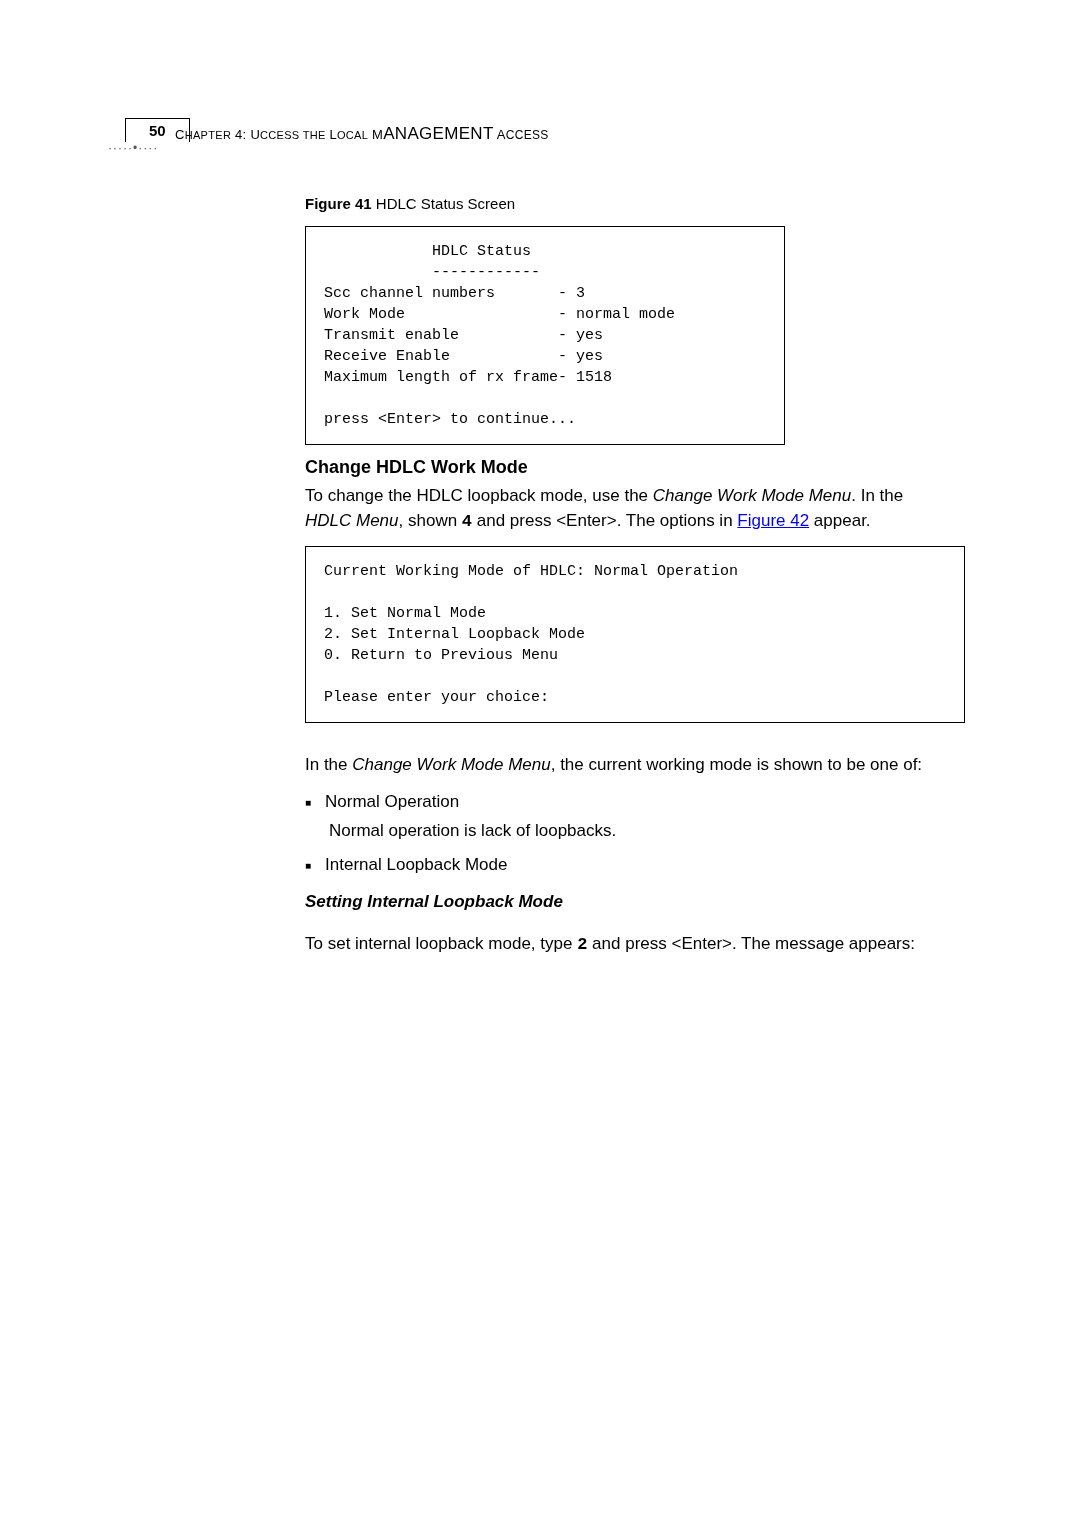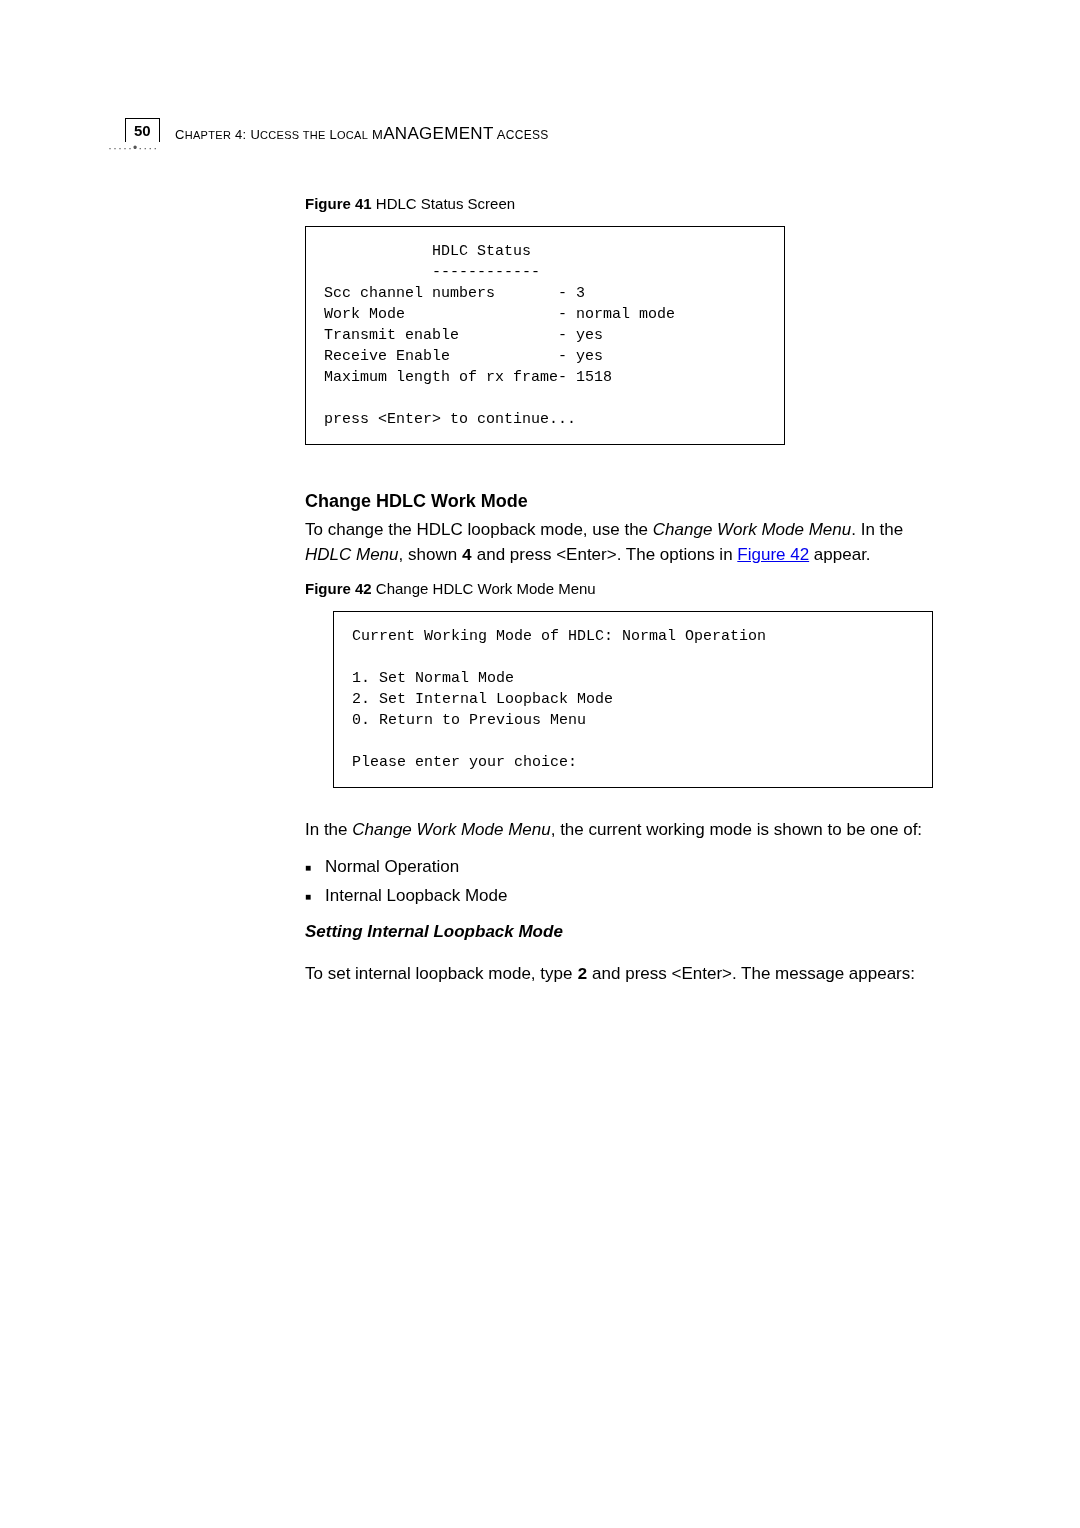--- a/index.html
+++ b/index.html
@@ -14,21 +14,21 @@
     height: 1528px;
     position: relative;
     color: #000;
   }
   .page-number-box {
     position: absolute;
     left: 125px;
     top: 118px;
     border: 1px solid #000;
     border-bottom: none;
-    padding: 3px 8px;
+    padding: 3px 23px;
     font-weight: bold;
     font-size: 15px;
   }
   .chapter-header {
     position: absolute;
     left: 175px;
     top: 124px;
     font-size: 13px;
     letter-spacing: 0.3px;
   }
@@ -56,26 +56,25 @@
   .code-box {
     border: 1px solid #000;
     font-family: "Courier New", Courier, monospace;
     font-size: 15px;
     line-height: 1.4;
     padding: 14px 18px;
     white-space: pre;
   }
   .code-box.box1 {
     width: 480px;
-    margin-bottom: 46px;
+    margin-bottom: 12px;
   }
   .code-box.box2 {
-    width: 600px;
+    width: 660px;
     margin-bottom: 30px;
-    margin-left: 28px;
   }
   .section-heading {
     font-weight: bold;
     font-size: 18px;
     margin-bottom: 6px;
   }
   .body-text {
     font-size: 17px;
     line-height: 1.45;
     margin-bottom: 12px;
@@ -149,41 +148,39 @@
 Receive Enable            - yes
 Maximum length of rx frame- 1518
 
 press &lt;Enter&gt; to continue...</div>
 
   <div class="section-heading">Change HDLC Work Mode</div>
   <div class="body-text">
     <span>To change the HDLC loopback mode, use the </span><span class="italic">Change Work Mode Menu</span><span>. In the </span><span class="italic">HDLC Menu</span><span>, shown </span><span class="bold-mono">4</span><span> and press &lt;Enter&gt;. The options in </span><span class="link">Figure 42</span><span> appear.</span>
   </div>
 
-  <div class="figure-caption">
-    <span class="bold">Figure 42</span><span>   Change HDLC Work Mode Menu</span>
-  </div>
 
   <div class="code-box box2">Current Working Mode of HDLC: Normal Operation
 
 1. Set Normal Mode
 2. Set Internal Loopback Mode
 0. Return to Previous Menu
 
 Please enter your choice:</div>
 
   <div class="body-text">
     <span>In the </span><span class="italic">Change Work Mode Menu</span><span>, the current working mode is shown to be one of:</span>
   </div>
 
   <div class="bullet-list">
     <div class="bullet-item">
       <span class="square">■</span>
       <span>Normal Operation</span>
     </div>
+    <div class="bullet-sub">Normal operation is lack of loopbacks.</div>
     <div class="bullet-item">
       <span class="square">■</span>
       <span>Internal Loopback Mode</span>
     </div>
   </div>
 
   <div class="sub-heading-italic">Setting Internal Loopback Mode</div>
 
   <div class="body-text">
     <span>To set internal loopback mode, type </span><span class="bold-mono">2</span><span> and press &lt;Enter&gt;. The message appears:</span>

